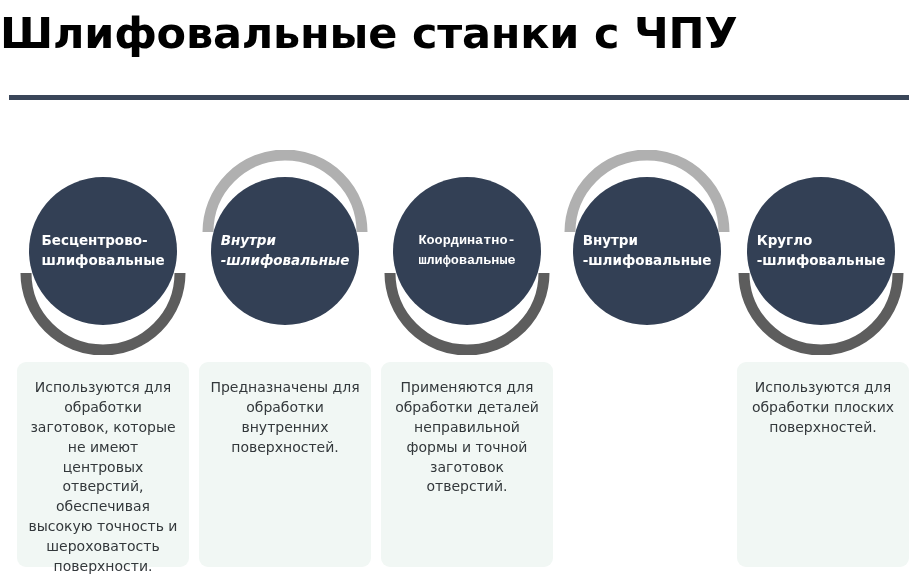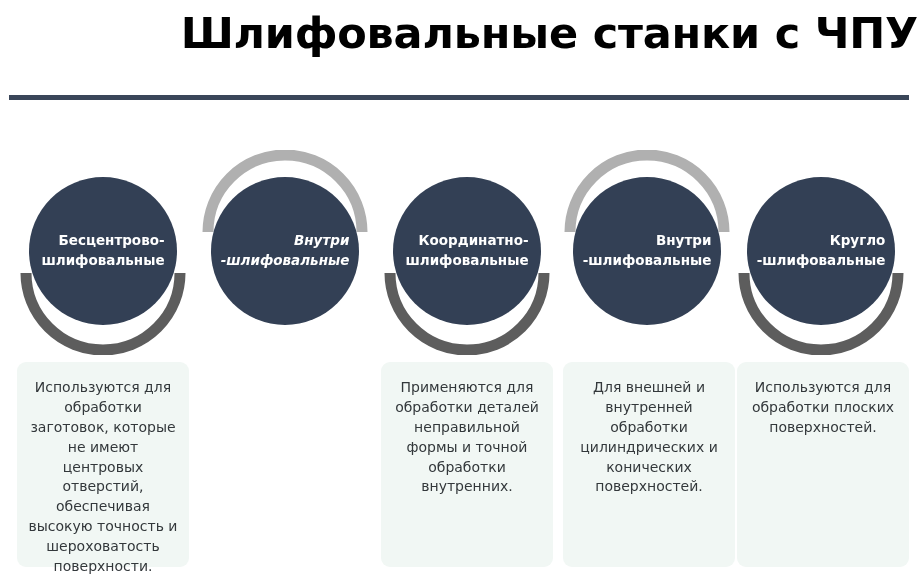--- a/index.html
+++ b/index.html
@@ -19,21 +19,21 @@
   .header {
     position: absolute;
     left: 0; top: 0;
     width: 918px;
     height: 102px;
   }
   .page-title {
     position: absolute;
     left: 0; top: 8px;
     width: 918px;
-    text-align: right;
+    text-align: left;
     font-size: 43px;
     font-weight: bold;
     color: #000000;
     letter-spacing: -0.2px;
     font-family: "DejaVu Sans", "Liberation Sans", sans-serif;
     white-space: nowrap;
   }
   .title-rule {
     position: absolute;
     left: 9px;
@@ -73,21 +73,21 @@
     background: #334055;
     display: flex;
     align-items: center;
     justify-content: center;
   }
   .disc-label {
     color: #ffffff;
     font-size: 13.5px;
     font-weight: bold;
     line-height: 1.45;
-    text-align: right;
+    text-align: left;
     white-space: pre-line;
     padding: 0 4px;
   }
 
   
   .cards {
     position: absolute;
     left: 0;
     top: 362px;
     width: 833px;
@@ -134,21 +134,21 @@
   <div class="node" style="left:190px;font-style:italic;">
     <svg class="ring-svg" viewBox="0 0 190 205">
       <path d="M 18 82 A 77 77 0 1 1 172 82" fill="none" stroke="#b0b0b0" stroke-width="11"></path>
     </svg>
     <div class="disc">
       <span class="disc-label">Внутри
 -шлифовальные</span>
     </div>
   </div>
 
-  <div class="node" style="left:372px;">
+  <div class="node" style="left:372px;font-family:Liberation Mono, monospace;">
     <svg class="ring-svg" viewBox="0 0 190 205">
       <path d="M 18 123 A 77 77 0 1 0 172 123" fill="none" stroke="#5d5d5d" stroke-width="11"></path>
     </svg>
     <div class="disc">
       <span class="disc-label">Координатно-
 шлифовальные</span>
     </div>
   </div>
 
   <div class="node" style="left:552px;">
@@ -172,26 +172,26 @@
   </div>
 
 </div>
 
 <div class="cards">
 
   <div class="card" style="left:17px;">
     <div class="card-text">Используются для обработки заготовок, которые не имеют центровых отверстий, обеспечивая высокую точность и шероховатость поверхности.</div>
   </div>
 
+  <div class="card" style="left:199px;">
+    <div class="card-text">Предназначены для обработки внутренних поверхностей.</div>
+  </div>
 
   <div class="card" style="left:381px;">
-    <div class="card-text">Применяются для обработки деталей неправильной формы и точной обработки внутренних.</div>
+    <div class="card-text">Применяются для обработки деталей неправильной формы и точной заготовок отверстий.</div>
   </div>
 
-  <div class="card" style="left:563px;">
-    <div class="card-text">Для внешней и внутренней обработки цилиндрических и конических поверхностей.</div>
-  </div>
 
   <div class="card" style="left:737px;">
     <div class="card-text">Используются для обработки плоских поверхностей.</div>
   </div>
 
 </div>
 
 </body></html>

